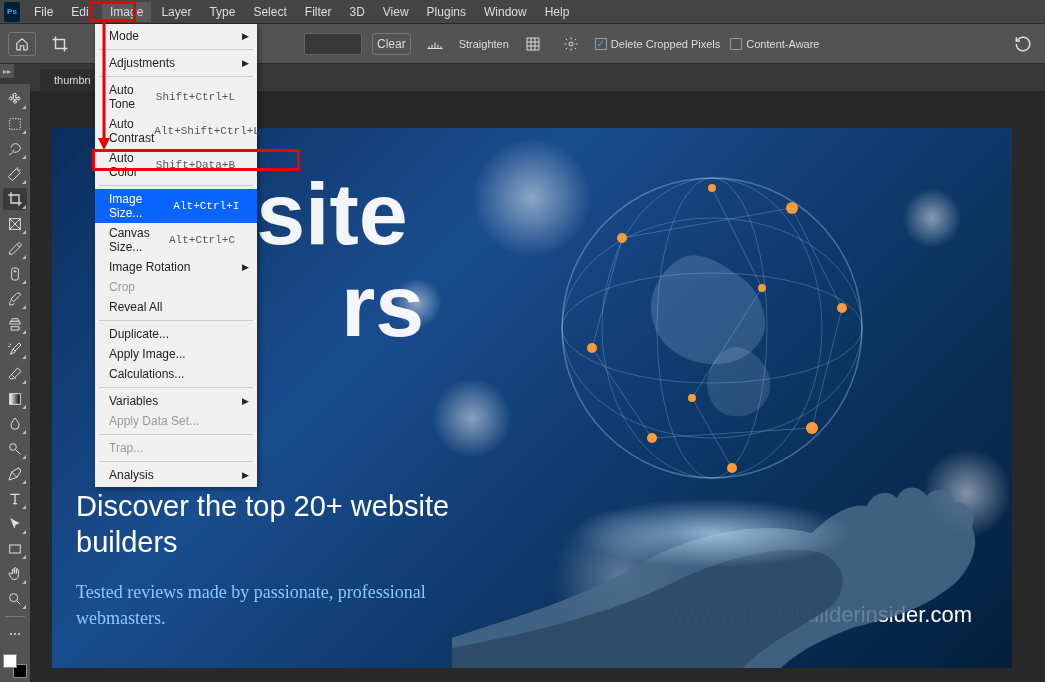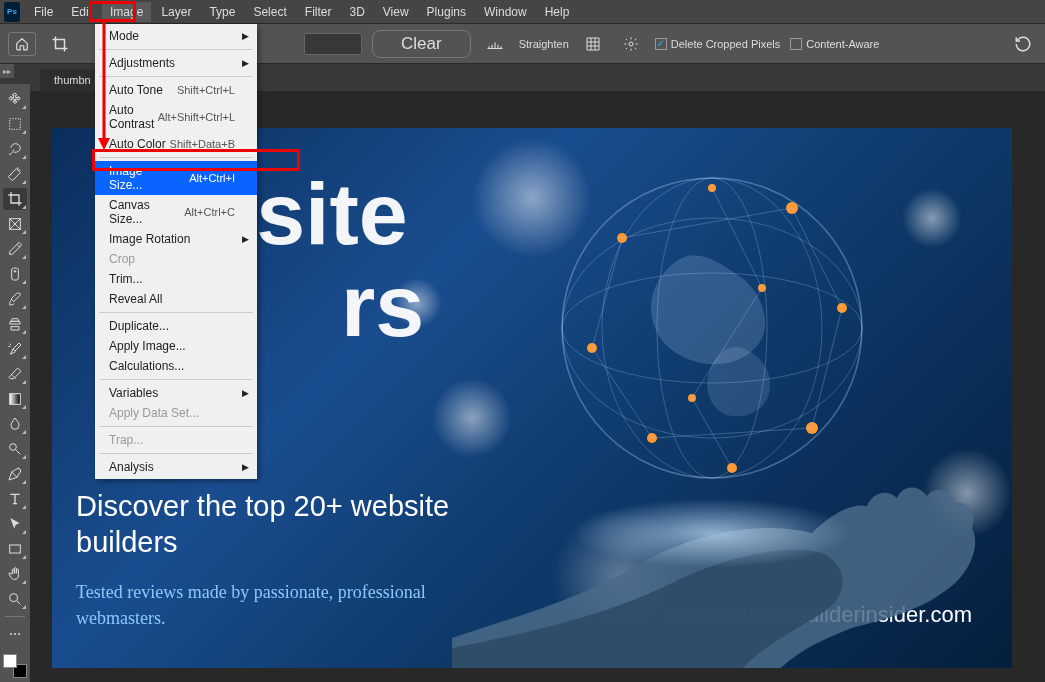--- a/index.html
+++ b/index.html
@@ -9,21 +9,21 @@
 .menubar { height: 24px; background: #454545; display: flex; align-items: center; padding: 0 4px; gap: 2px; border-bottom: 1px solid #2a2a2a; }
 .menubar .logo { width: 16px; height: 20px; background: #001e36; color: #31a8ff; font-weight: bold; font-size: 8px; display: flex; align-items: center; justify-content: center; border-radius: 2px; margin-right: 4px; }
 .menubar .menu-item { padding: 3px 8px; cursor: pointer; }
 .menubar .menu-item.active { background: #5a5a5a; }
 
 
 .optionsbar { height: 40px; background: #535353; display: flex; align-items: center; padding: 0 8px; gap: 10px; border-bottom: 1px solid #2a2a2a; }
 .optionsbar .home-btn { width: 28px; height: 24px; background: #535353; border: 1px solid #777; border-radius: 3px; display: flex; align-items: center; justify-content: center; }
 .optionsbar .icon-box { width: 28px; height: 24px; display: flex; align-items: center; justify-content: center; }
 .optionsbar .drop-field { width: 58px; height: 22px; background: #383838; border: 1px solid #666; border-radius: 2px; }
-.optionsbar .clear-btn { padding: 3px 28px; background: #535353; border: 1px solid #777; border-radius: 8px; color: #ddd; font-size: 17px; }
+.optionsbar .clear-btn { padding: 3px 4px; background: #535353; border: 1px solid #777; border-radius: 3px; color: #ddd; font-size: 12px; }
 .optionsbar .opt-label { font-size: 11px; color: #ddd; }
 .optionsbar .checkbox { width: 12px; height: 12px; border: 1px solid #999; display: inline-flex; align-items: center; justify-content: center; margin-right: 4px; }
 .optionsbar .checkbox.checked::after { content: "✓"; font-size: 10px; color: #31a8ff; }
 .optionsbar .spacer { flex: 1; }
 
 
 .tabbar { height: 28px; background: #383838; display: flex; align-items: flex-end; padding-left: 40px; border-bottom: 1px solid #2a2a2a; }
 .tabbar .tab { padding: 5px 14px; background: #2e2e2e; font-size: 11px; color: #ddd; }
 
 
@@ -56,21 +56,21 @@
 .edge { stroke: rgba(150,200,255,0.3); stroke-width: 1; }
 .hand { position: absolute; left: 400px; bottom: -40px; width: 600px; height: 260px; }
 
 
 .dropdown { position: absolute; left: 95px; top: 24px; width: 162px; background: #f0f0f0; color: #222; box-shadow: 2px 2px 6px rgba(0,0,0,0.4); z-index: 100; padding: 2px 0; }
 .dropdown .row { display: flex; justify-content: space-between; align-items: center; padding: 3px 22px 3px 14px; font-size: 12px; cursor: pointer; position: relative; }
 .dropdown .row.disabled { color: #999; cursor: default; }
 .dropdown .row.highlight { background: #0a64ff; color: #fff; gap: 31px; }
 .dropdown .sep { height: 1px; background: #ccc; margin: 3px 4px; }
 .dropdown .submenu-arrow { position: absolute; right: 8px; font-size: 9px; }
-.dropdown .shortcut { color: #555; font-size: 11px; }
+.dropdown .shortcut { color: #555; font-size: 11px; font-family: Liberation Mono, monospace; }
 .dropdown .row.highlight .shortcut { color: #fff; }
 
 
 .annot-rect { position: absolute; border: 3px solid #e00; pointer-events: none; z-index: 200; }
 .annot-arrow { position: absolute; z-index: 199; pointer-events: none; }
 </style>
 </head>
 <body>
 
 <div class="menubar">
@@ -371,23 +371,20 @@
       <span class="shortcut">Alt+Ctrl+C</span>
     </div>
   <div class="row">
       <span>Image Rotation</span>
       <span class="submenu-arrow">▶</span>
     </div>
   <div class="row disabled">
       <span>Crop</span>
     </div>
   <div class="row">
-      <span>Trim...</span>
-    </div>
-  <div class="row">
       <span>Reveal All</span>
     </div>
   <div class="sep"></div>
   <div class="row">
       <span>Duplicate...</span>
     </div>
   <div class="row">
       <span>Apply Image...</span>
     </div>
   <div class="row">

